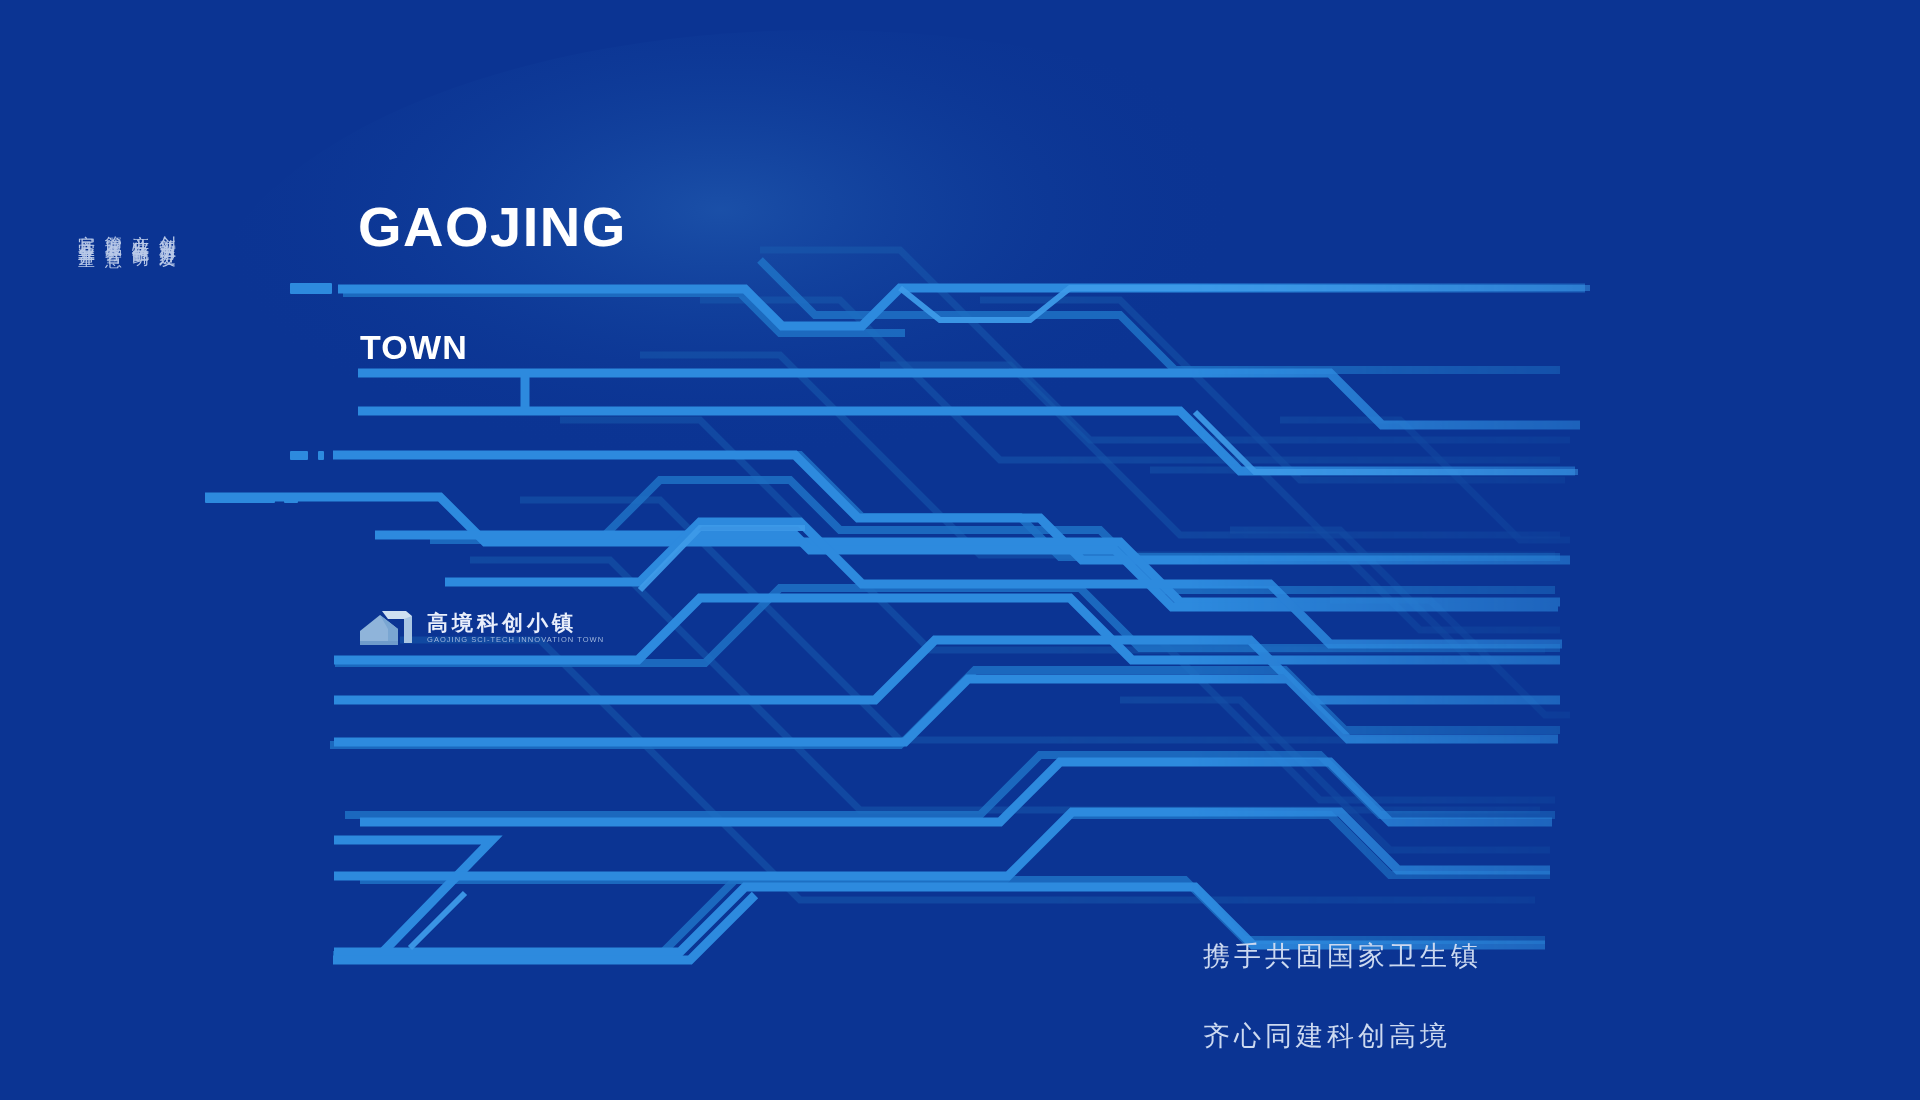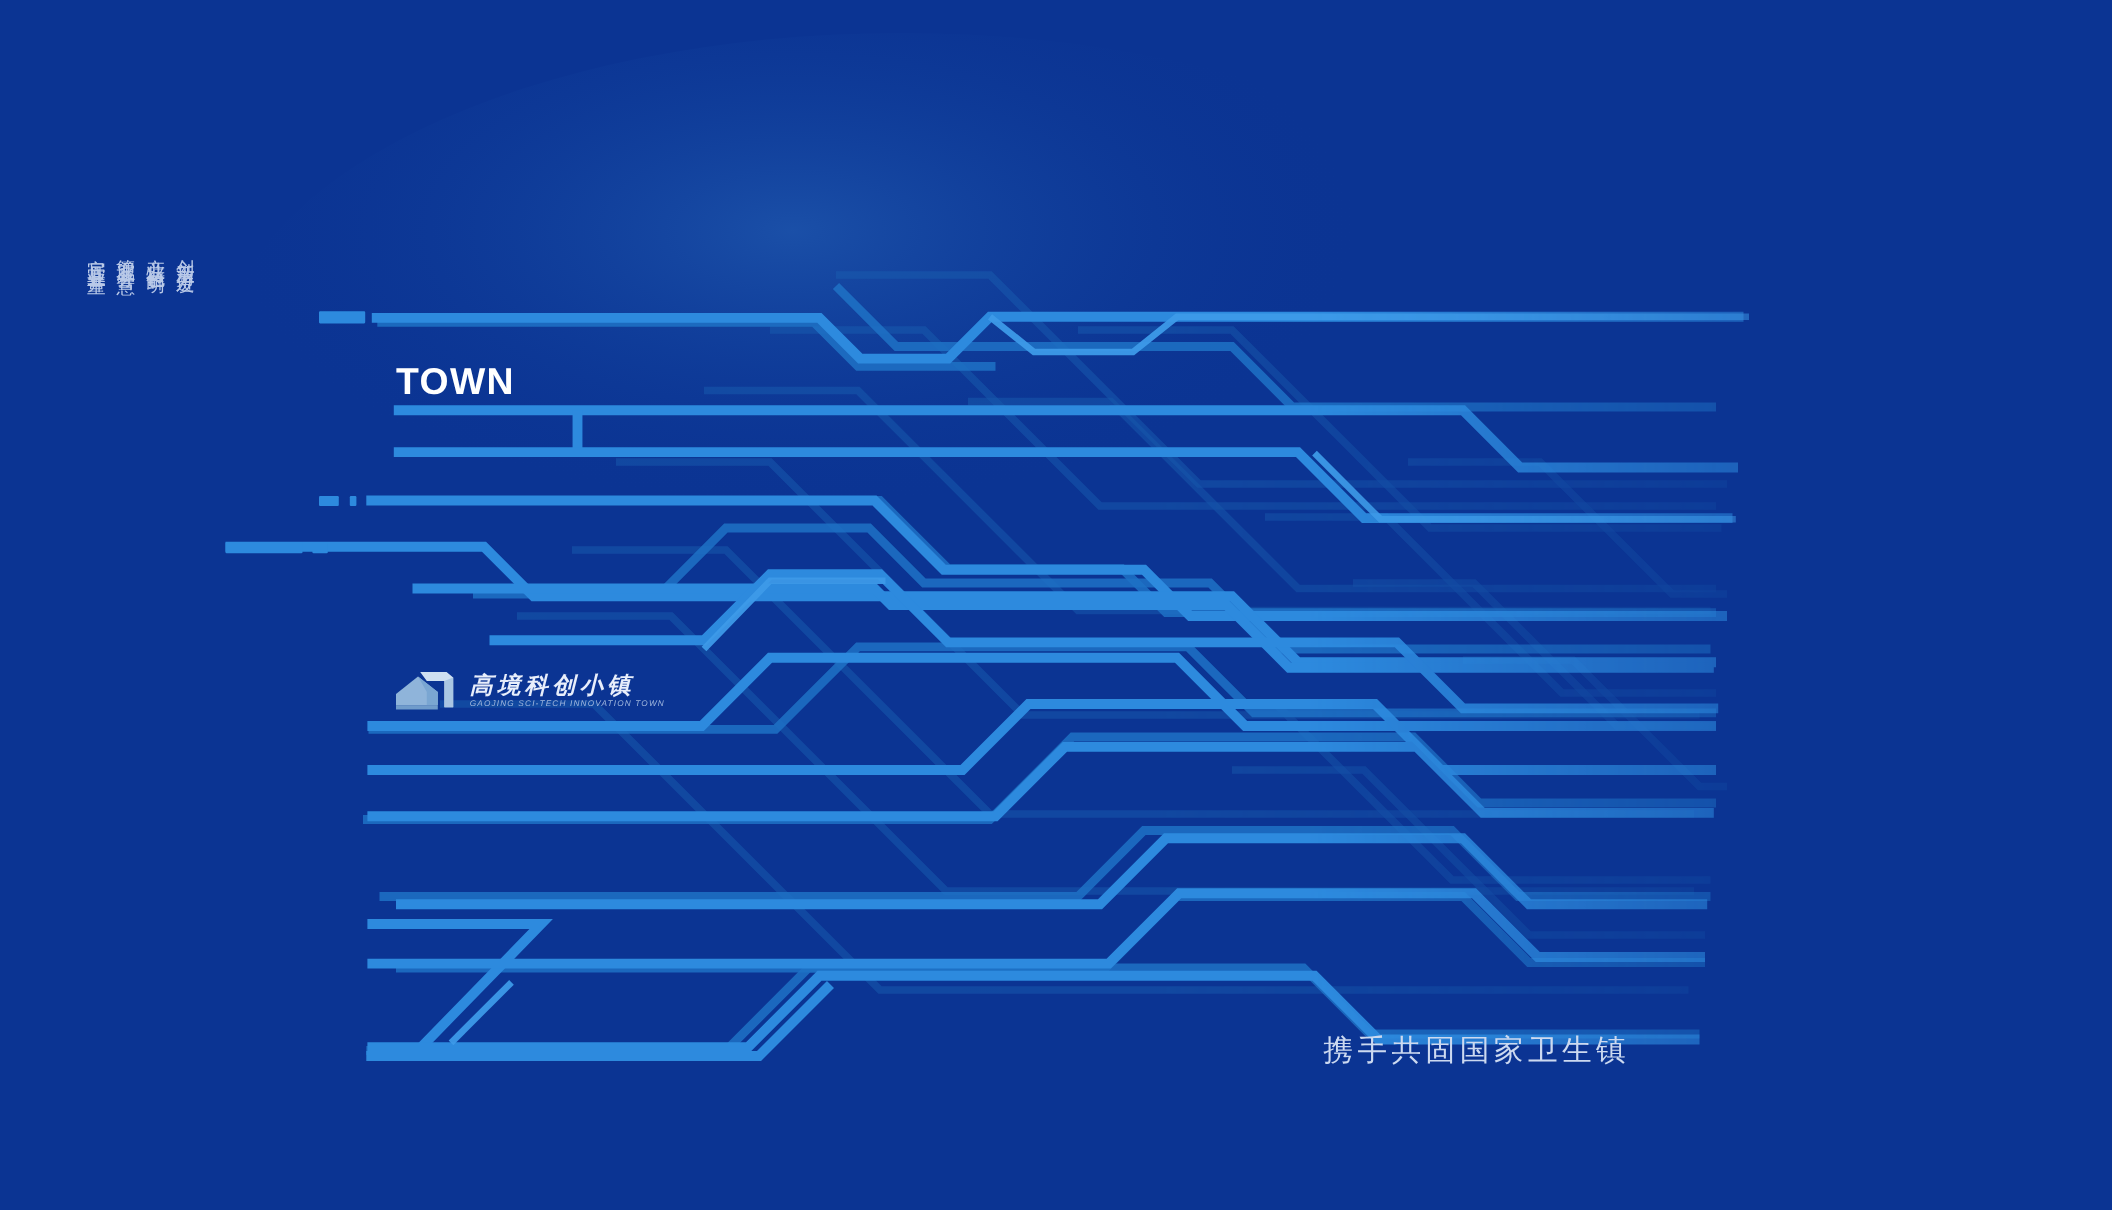--- a/index.html
+++ b/index.html
@@ -66,21 +66,21 @@
     line-height:38px;
     letter-spacing:4px;
     font-family:"DejaVu Sans","Liberation Sans",sans-serif;
   }
   .br-slogan div{white-space:nowrap;margin-top:42px;}
 
   
   .logo{
     position:absolute;
     left:358px;top:607px;
-    display:flex;align-items:center;gap:11px;font-style:italic;
+    display:flex;align-items:center;gap:11px;
   }
   .logo-mark{width:58px;height:42px;display:block;}
   .logo-text{display:flex;flex-direction:column;gap:2px;}
   .logo-cn{
     color:#e8eefb;font-size:21px;font-weight:bold;letter-spacing:4px;
     line-height:1;font-family:"DejaVu Sans","Liberation Sans",sans-serif;
   }
   .logo-en{
     color:#9fb6dd;font-size:7.5px;letter-spacing:1.05px;line-height:1;
     font-family:"Liberation Sans",sans-serif;
@@ -188,20 +188,21 @@
     <g fill="#2d8ade">
       <rect x="290" y="283" width="42" height="11" rx="1"></rect>
       <rect x="290" y="451" width="18" height="9" rx="1"></rect>
       <rect x="318" y="451" width="6" height="9" rx="1"></rect>
       <rect x="205" y="493" width="70" height="10" rx="1"></rect>
       <rect x="284" y="493" width="14" height="10" rx="1"></rect>
     </g>
   </svg>
 
   <div class="headline">
+    <span class="ln">GAOJING</span>
   </div>
 
   <div class="town-word">TOWN</div>
 
   <div class="vstack">
     <div class="vcol">创新活力迸发</div>
     <div class="vcol">产业特色鲜明</div>
     <div class="vcol">管理服务智慧</div>
     <div class="vcol">宜居宜业并重</div>
   </div>
@@ -215,15 +216,16 @@
       <rect x="2" y="34" width="38" height="4" fill="#6f9bcb"></rect>
     </svg>
     <div class="logo-text">
       <div class="logo-cn">高境科创小镇</div>
       <div class="logo-en">GAOJING SCI-TECH INNOVATION TOWN</div>
     </div>
   </div>
 
   <div class="br-slogan">
     <div>携手共固国家卫生镇</div>
+    <div>齐心同建科创高境</div>
   </div>
 
 </div>
 
 </body></html>

